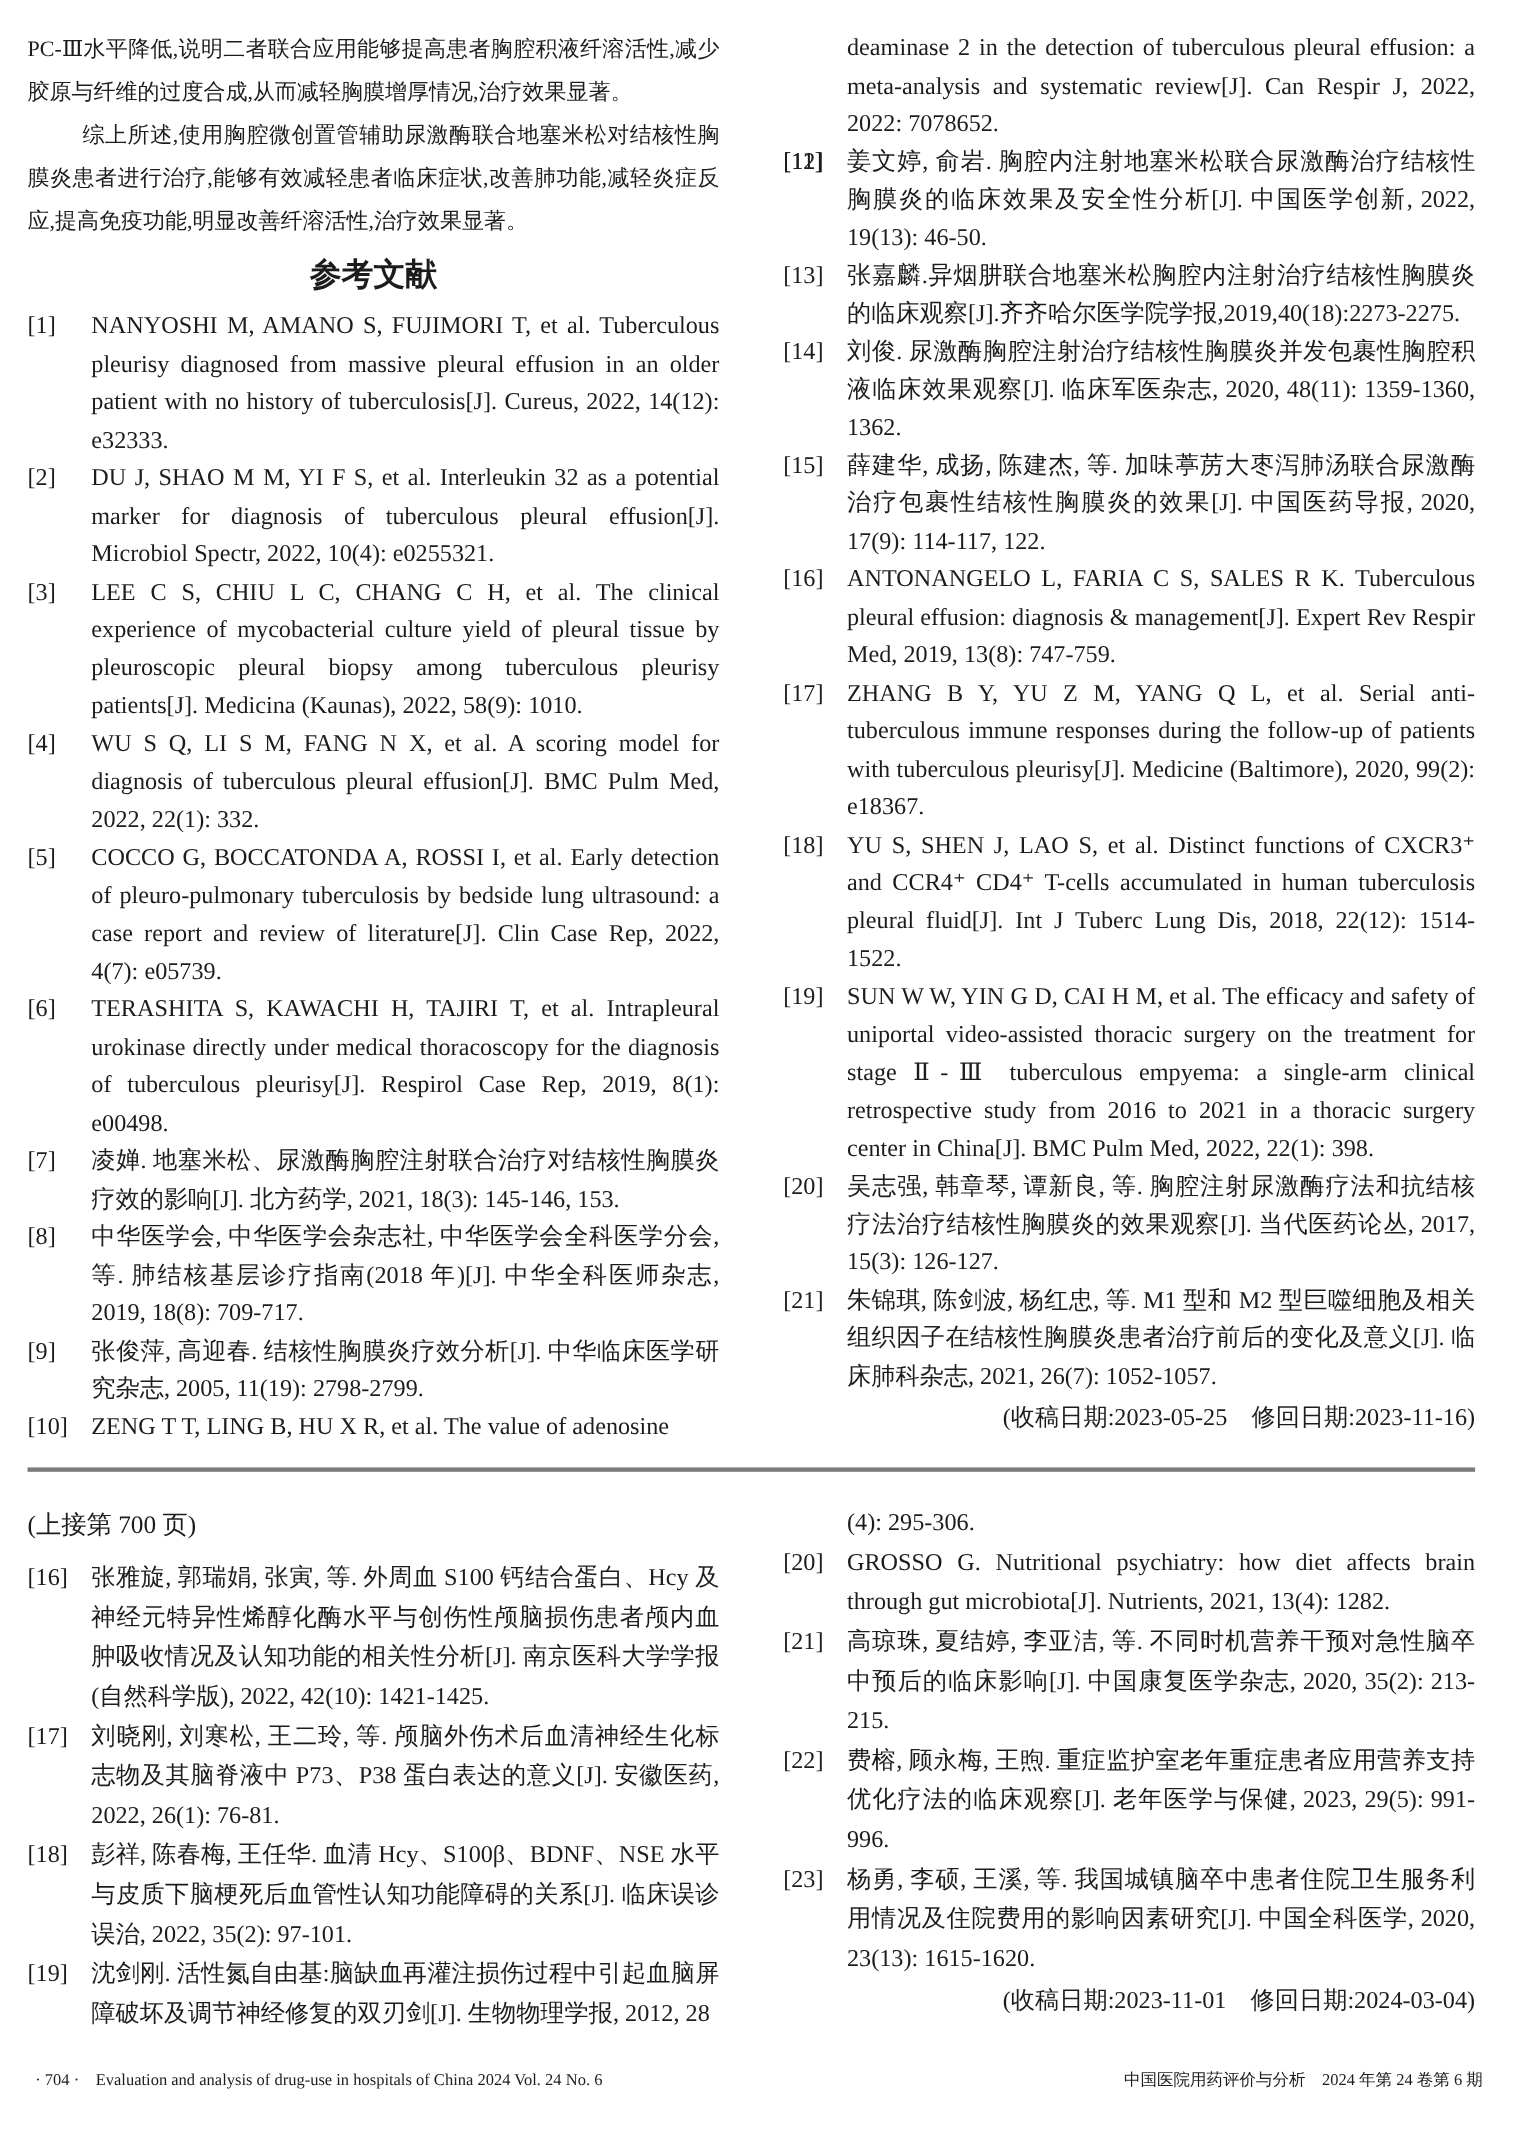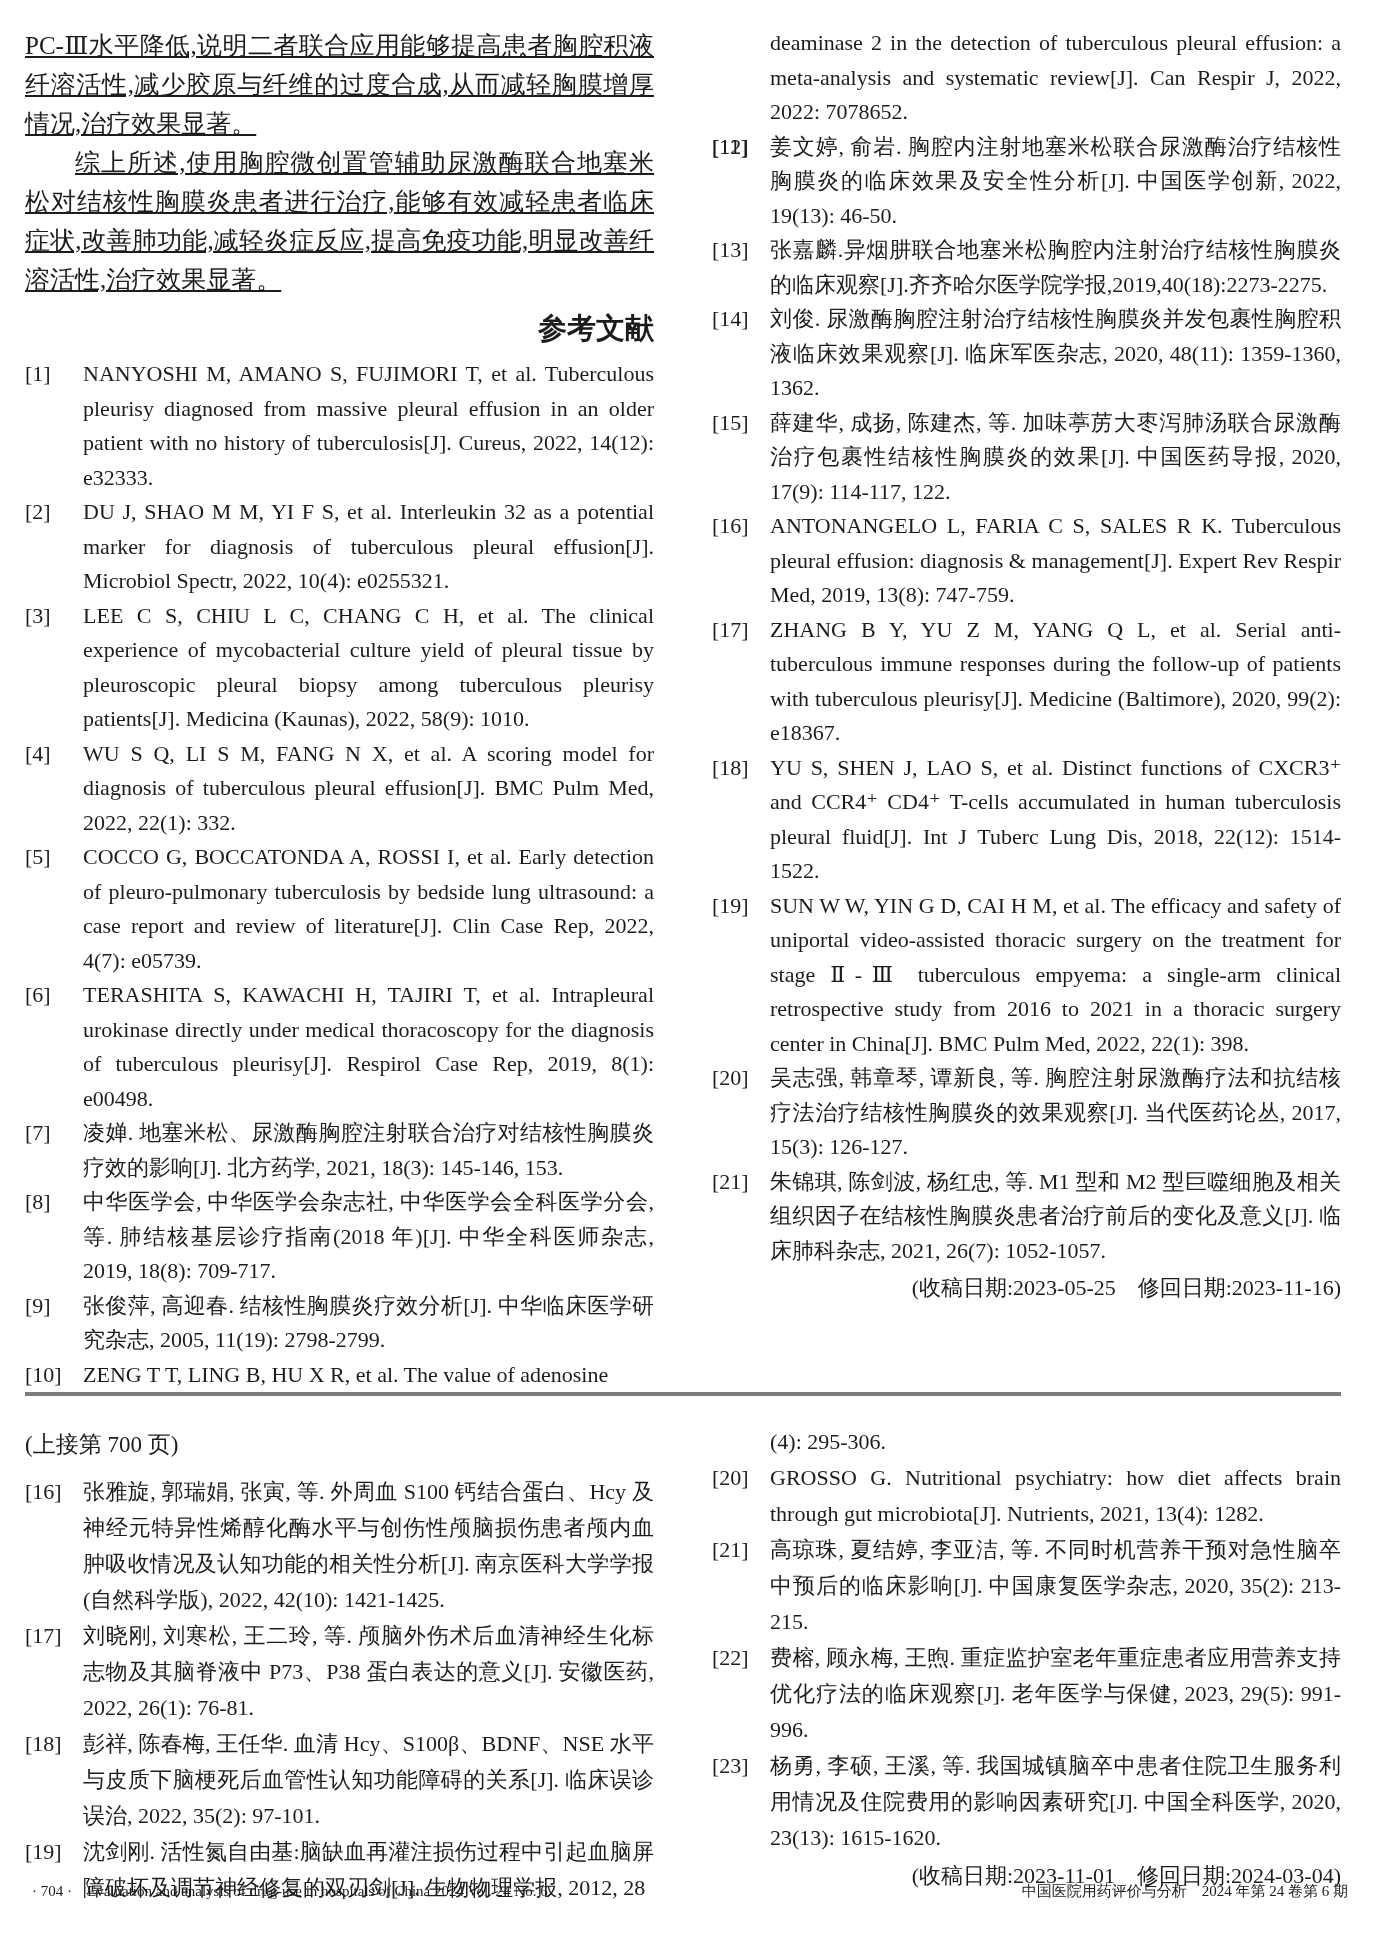--- a/index.html
+++ b/index.html
@@ -8,30 +8,30 @@
     background: #ffffff;
     position: relative;
     font-family: "Liberation Serif", "DejaVu Serif", serif;
     color: #1c1c1c;
     overflow: hidden;
   }
   .page { position: absolute; top: 26px; left: 25px; width: 1316px; }
   .cols { display: flex; gap: 58px; }
   .col { width: 629px; text-align: justify; }
 
-  .paras .para { margin: 0; font-size: 25px; line-height: 39px; text-decoration: underline; }
+  .paras .para { margin: 0; font-size: 20px; line-height: 39px; }
   .paras .para + .para { text-indent: 50px; }
 
   .refs-heading {
     font-family: "Liberation Sans", "DejaVu Sans", sans-serif;
     font-weight: bold;
     font-size: 29px;
     line-height: 42px;
     margin: 8px 0 8px 0;
-    text-align: right;
+    text-align: center;
   }
 
   .ref { position: relative; padding-left: 58px; font-size: 22px; line-height: 34.5px; }
   .ref-num { position: absolute; left: 0; top: 0; }
   .section-bottom .ref { line-height: 36px; }
 
   .cont-note { font-size: 23px; line-height: 42px; margin: 0 0 8px 0; text-align: left; }
 
   .received {
     font-size: 22px; line-height: 36px;

